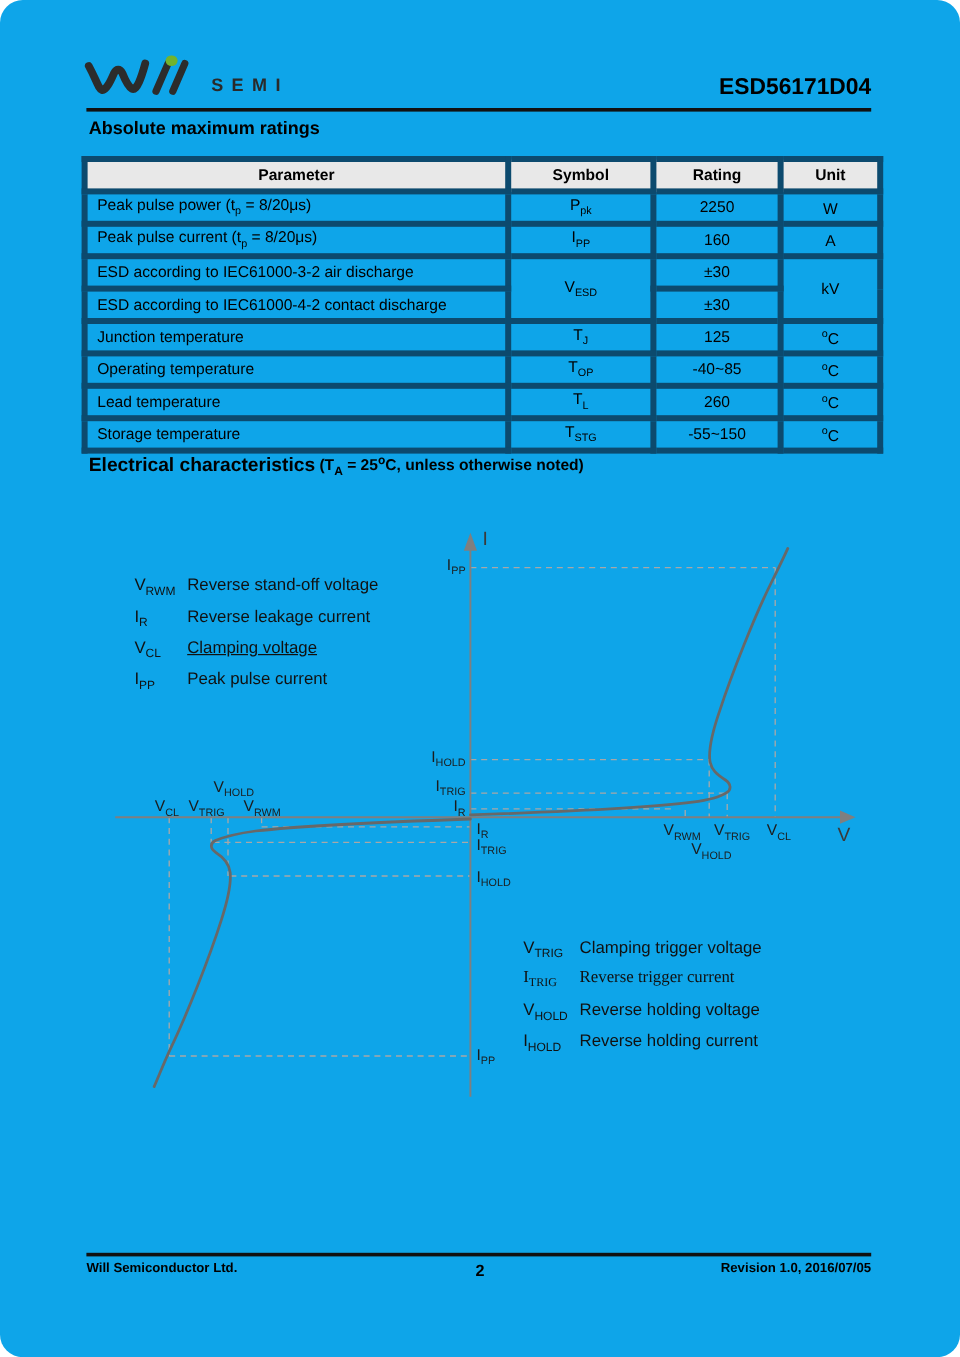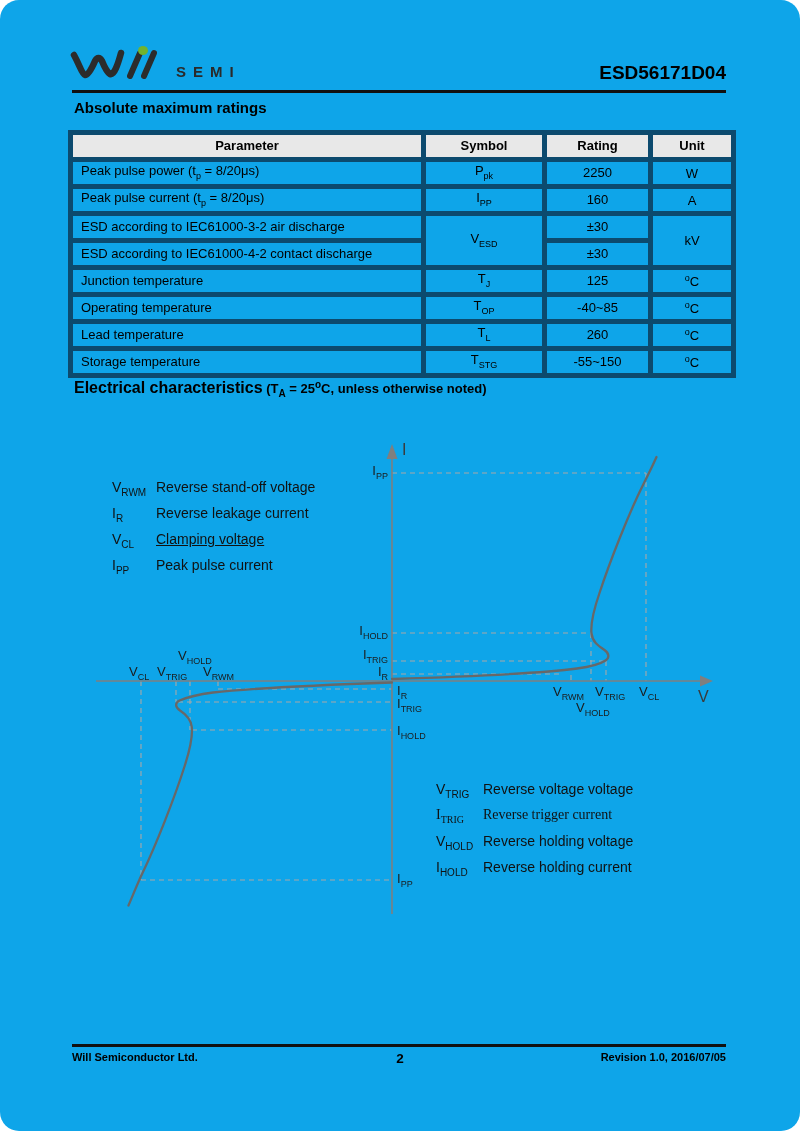--- a/index.html
+++ b/index.html
@@ -199,21 +199,21 @@
     <span class="lsym"><span>I</span><sub>R</sub></span><span>Reverse leakage current</span>
   </div>
   <div class="legend-row lt" style="left:112px; top:531px;text-decoration:underline;">
     <span class="lsym"><span>V</span><sub>CL</sub></span><span>Clamping voltage</span>
   </div>
   <div class="legend-row lt" style="left:112px; top:557px;">
     <span class="lsym"><span>I</span><sub>PP</sub></span><span>Peak pulse current</span>
   </div>
 
   <div class="legend-row lb" style="left:436px; top:781px;">
-    <span class="lsym"><span>V</span><sub>TRIG</sub></span><span>Reverse voltage voltage</span>
+    <span class="lsym"><span>V</span><sub>TRIG</sub></span><span>Clamping trigger voltage</span>
   </div>
   <div class="legend-row lb" style="left:436px; top:807px;font-family:Liberation Serif, serif;">
     <span class="lsym"><span>I</span><sub>TRIG</sub></span><span>Reverse trigger current</span>
   </div>
   <div class="legend-row lb" style="left:436px; top:833px;">
     <span class="lsym"><span>V</span><sub>HOLD</sub></span><span>Reverse holding voltage</span>
   </div>
   <div class="legend-row lb" style="left:436px; top:859px;">
     <span class="lsym"><span>I</span><sub>HOLD</sub></span><span>Reverse holding current</span>
   </div>

